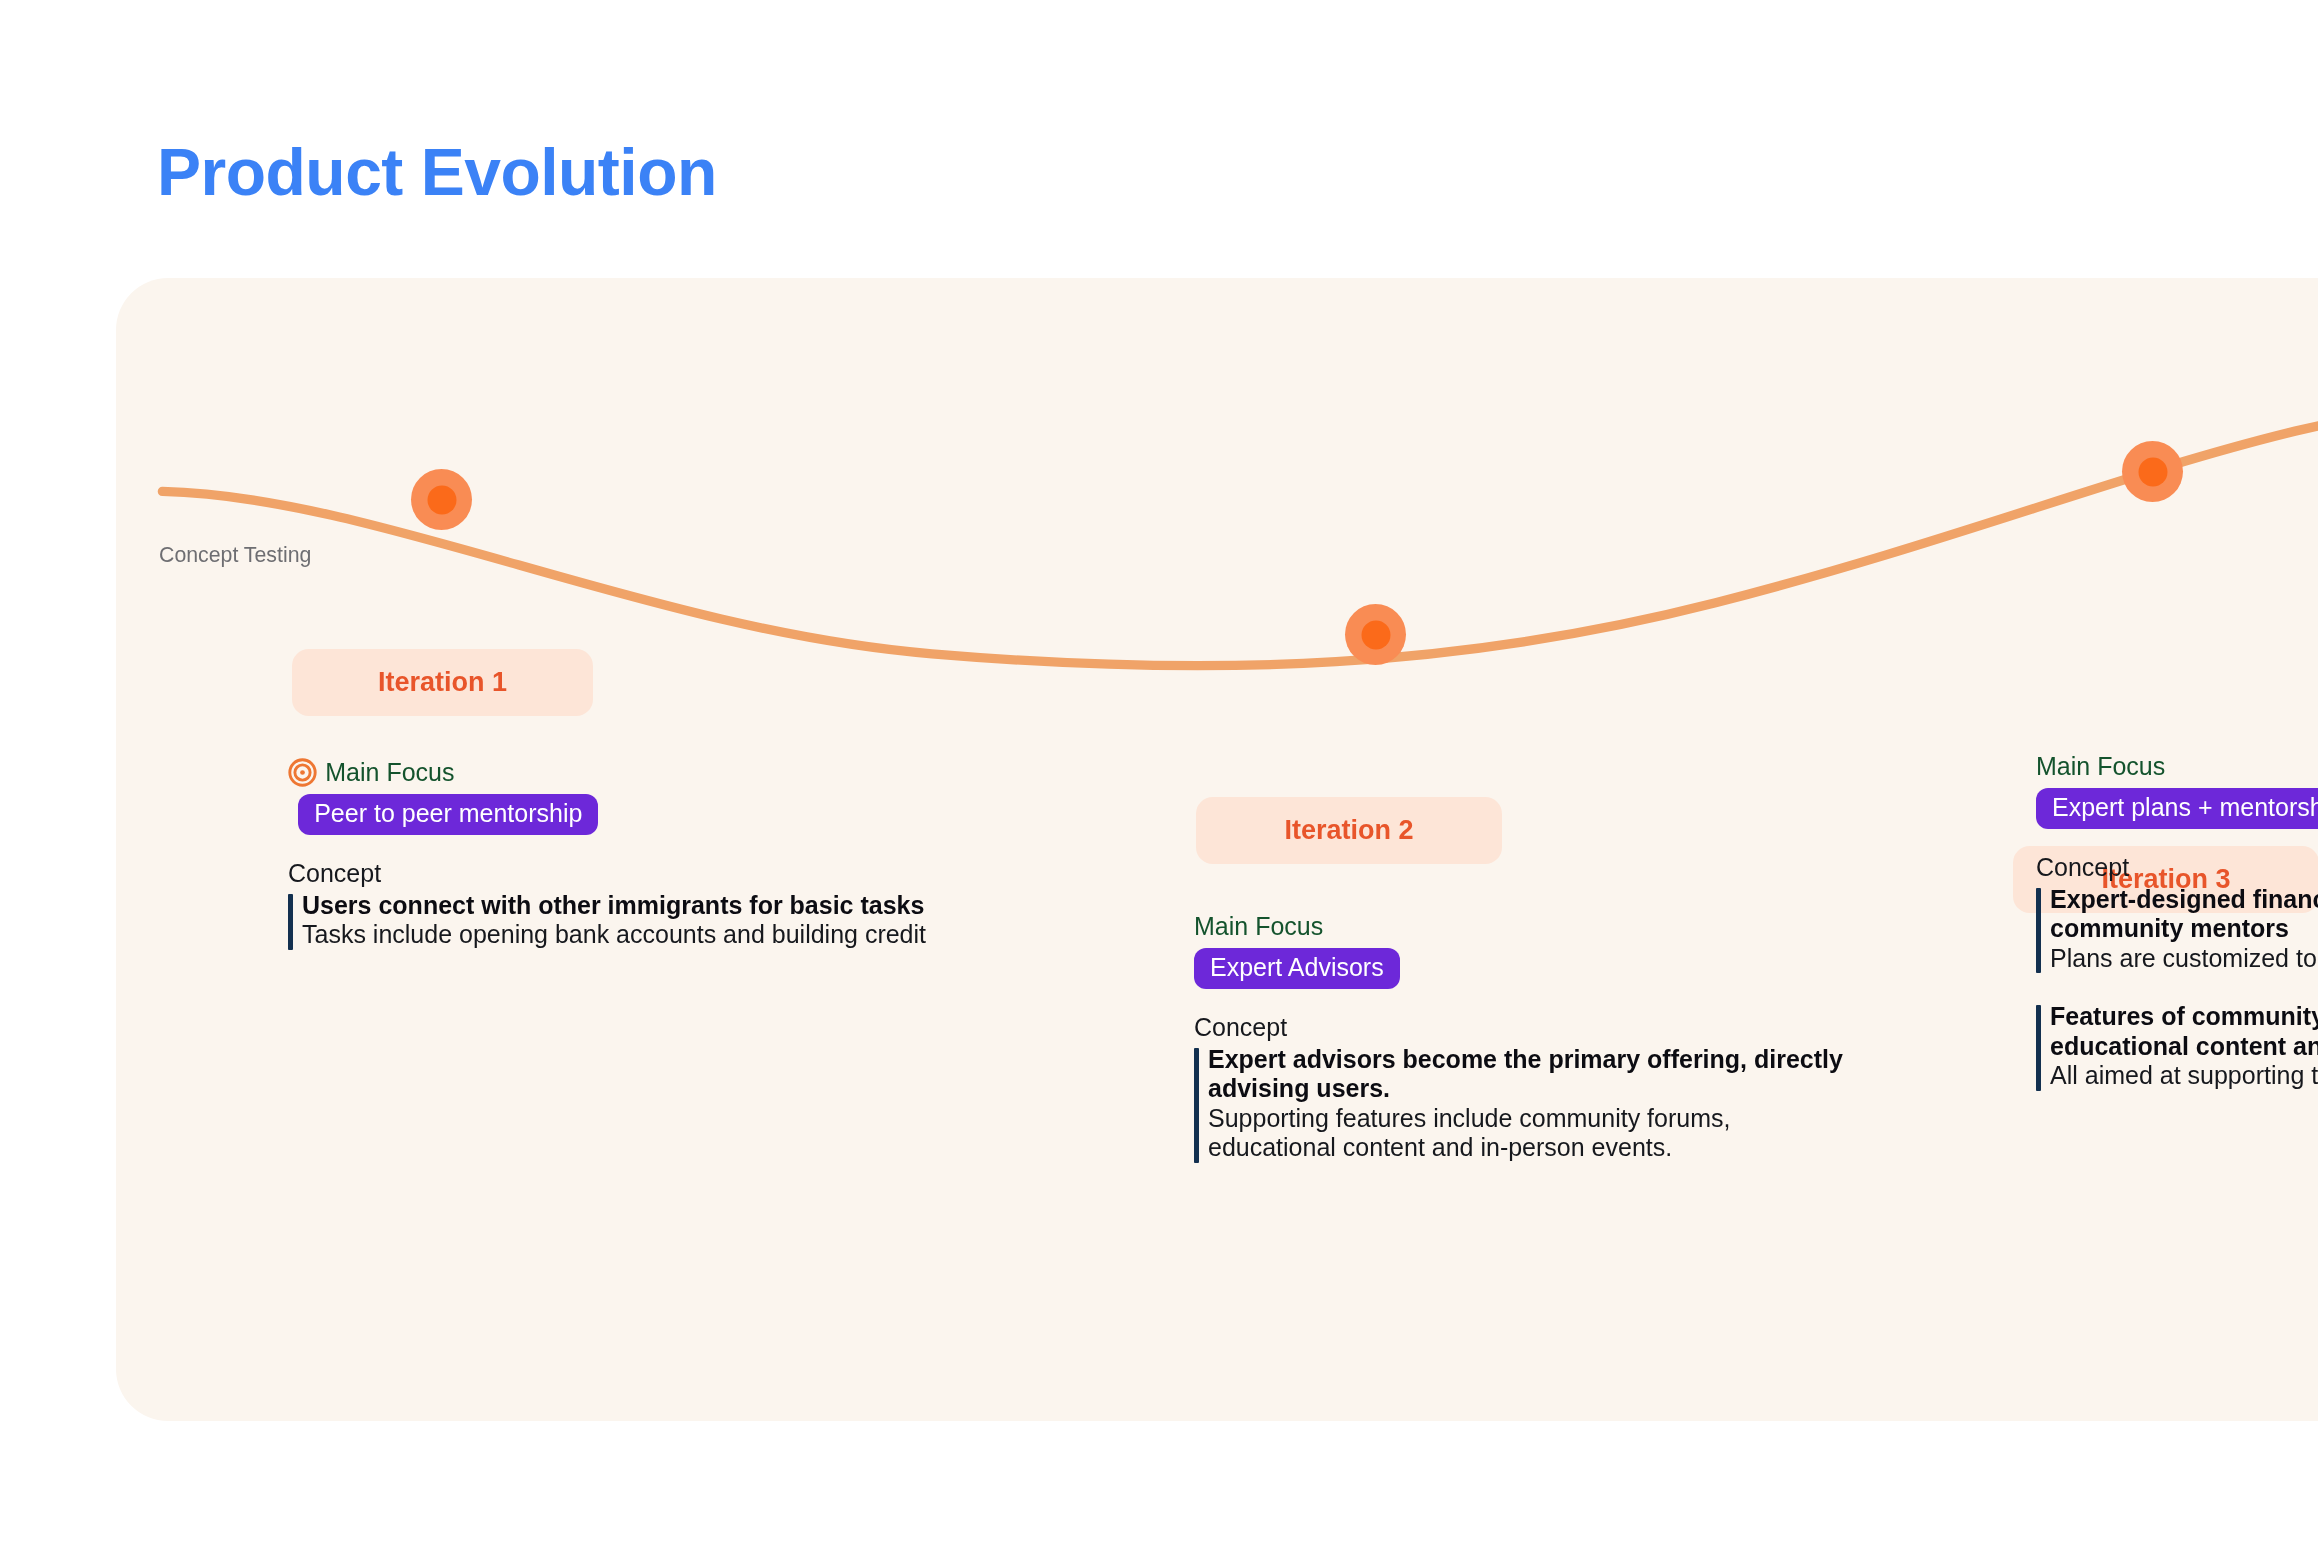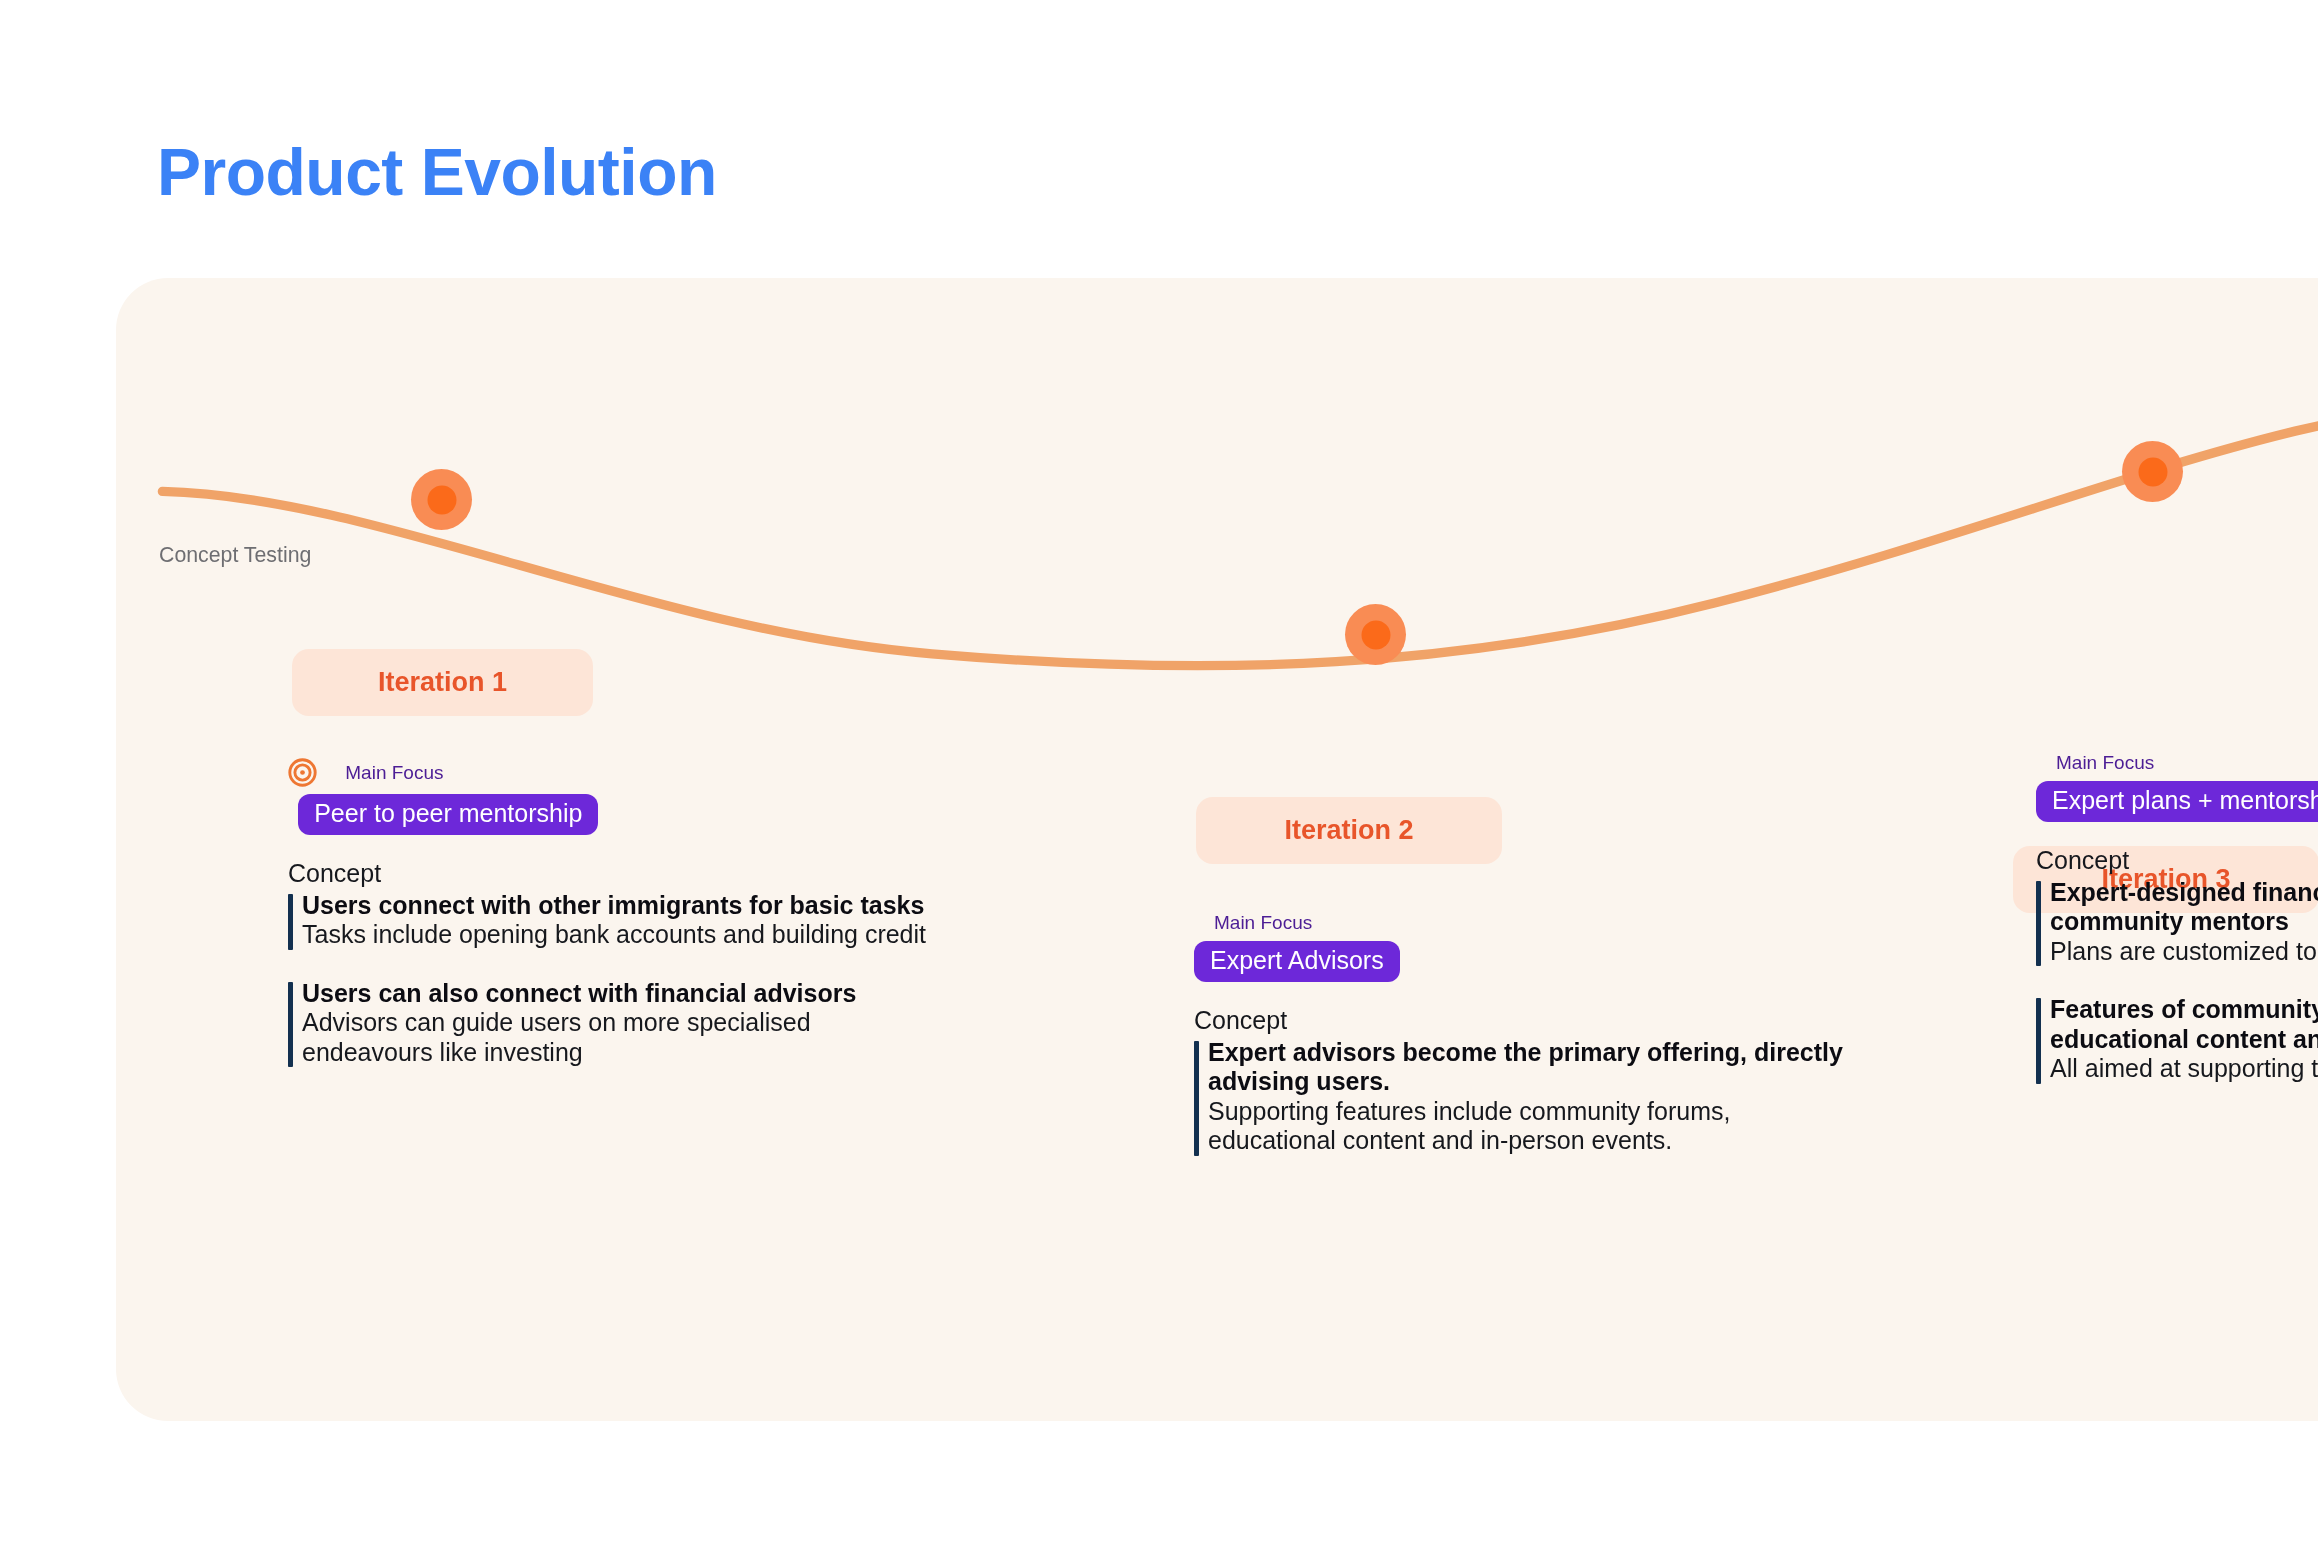--- a/index.html
+++ b/index.html
@@ -27,21 +27,21 @@
 
   .iter-badge{
     position:absolute;background:#FDE5D7;border-radius:16.7px;
     display:flex;align-items:center;justify-content:center;
     font-size:27px;font-weight:bold;color:#E8552A;white-space:nowrap;
   }
 
   .column{position:absolute;}
 
   .focus-row{display:flex;align-items:center;gap:8.3px;margin-bottom:6.5px;}
-  .focus-label{font-size:19px;color:#4c1d95;white-space:nowrap;margin-left:20px;}
+  .focus-label{font-size:25px;color:#14532d;white-space:nowrap;}
   .target-icon{width:29px;height:29px;flex:0 0 29px;display:block;}
 
   .focus-chip{
     display:inline-block;background:#6d28d9;color:#ffffff;
     border-radius:12px;padding:7.4px 16px 9.3px 16px;
     font-size:25px;line-height:1;white-space:nowrap;
   }
 
   .section-label{font-size:25px;color:#16181d;margin-top:24px;margin-bottom:2.8px;}
 
@@ -103,24 +103,20 @@
       <span class="focus-chip">Peer to peer mentorship</span>
     </div>
 
     <div class="section-label">Concept</div>
 
     <div class="detail-block">
       <div class="headline">Users connect with other immigrants for basic tasks</div>
       <div class="sub">Tasks include opening bank accounts and building credit</div>
     </div>
 
-    <div class="detail-block spaced">
-      <div class="headline">Users can also connect with financial advisors</div>
-      <div class="sub">Advisors can guide users on more specialised endeavours like investing</div>
-    </div>
   </div>
 
   <div class="iter-badge" style="left:1080px;top:519px;width:306px;height:67px;text-align:center;">
     <span>Iteration 2</span>
   </div>
 
   <div class="column" style="left:1078px;top:634px;width:649px;">
 
     <div class="focus-row">
       <span class="focus-label">Main Focus</span>

